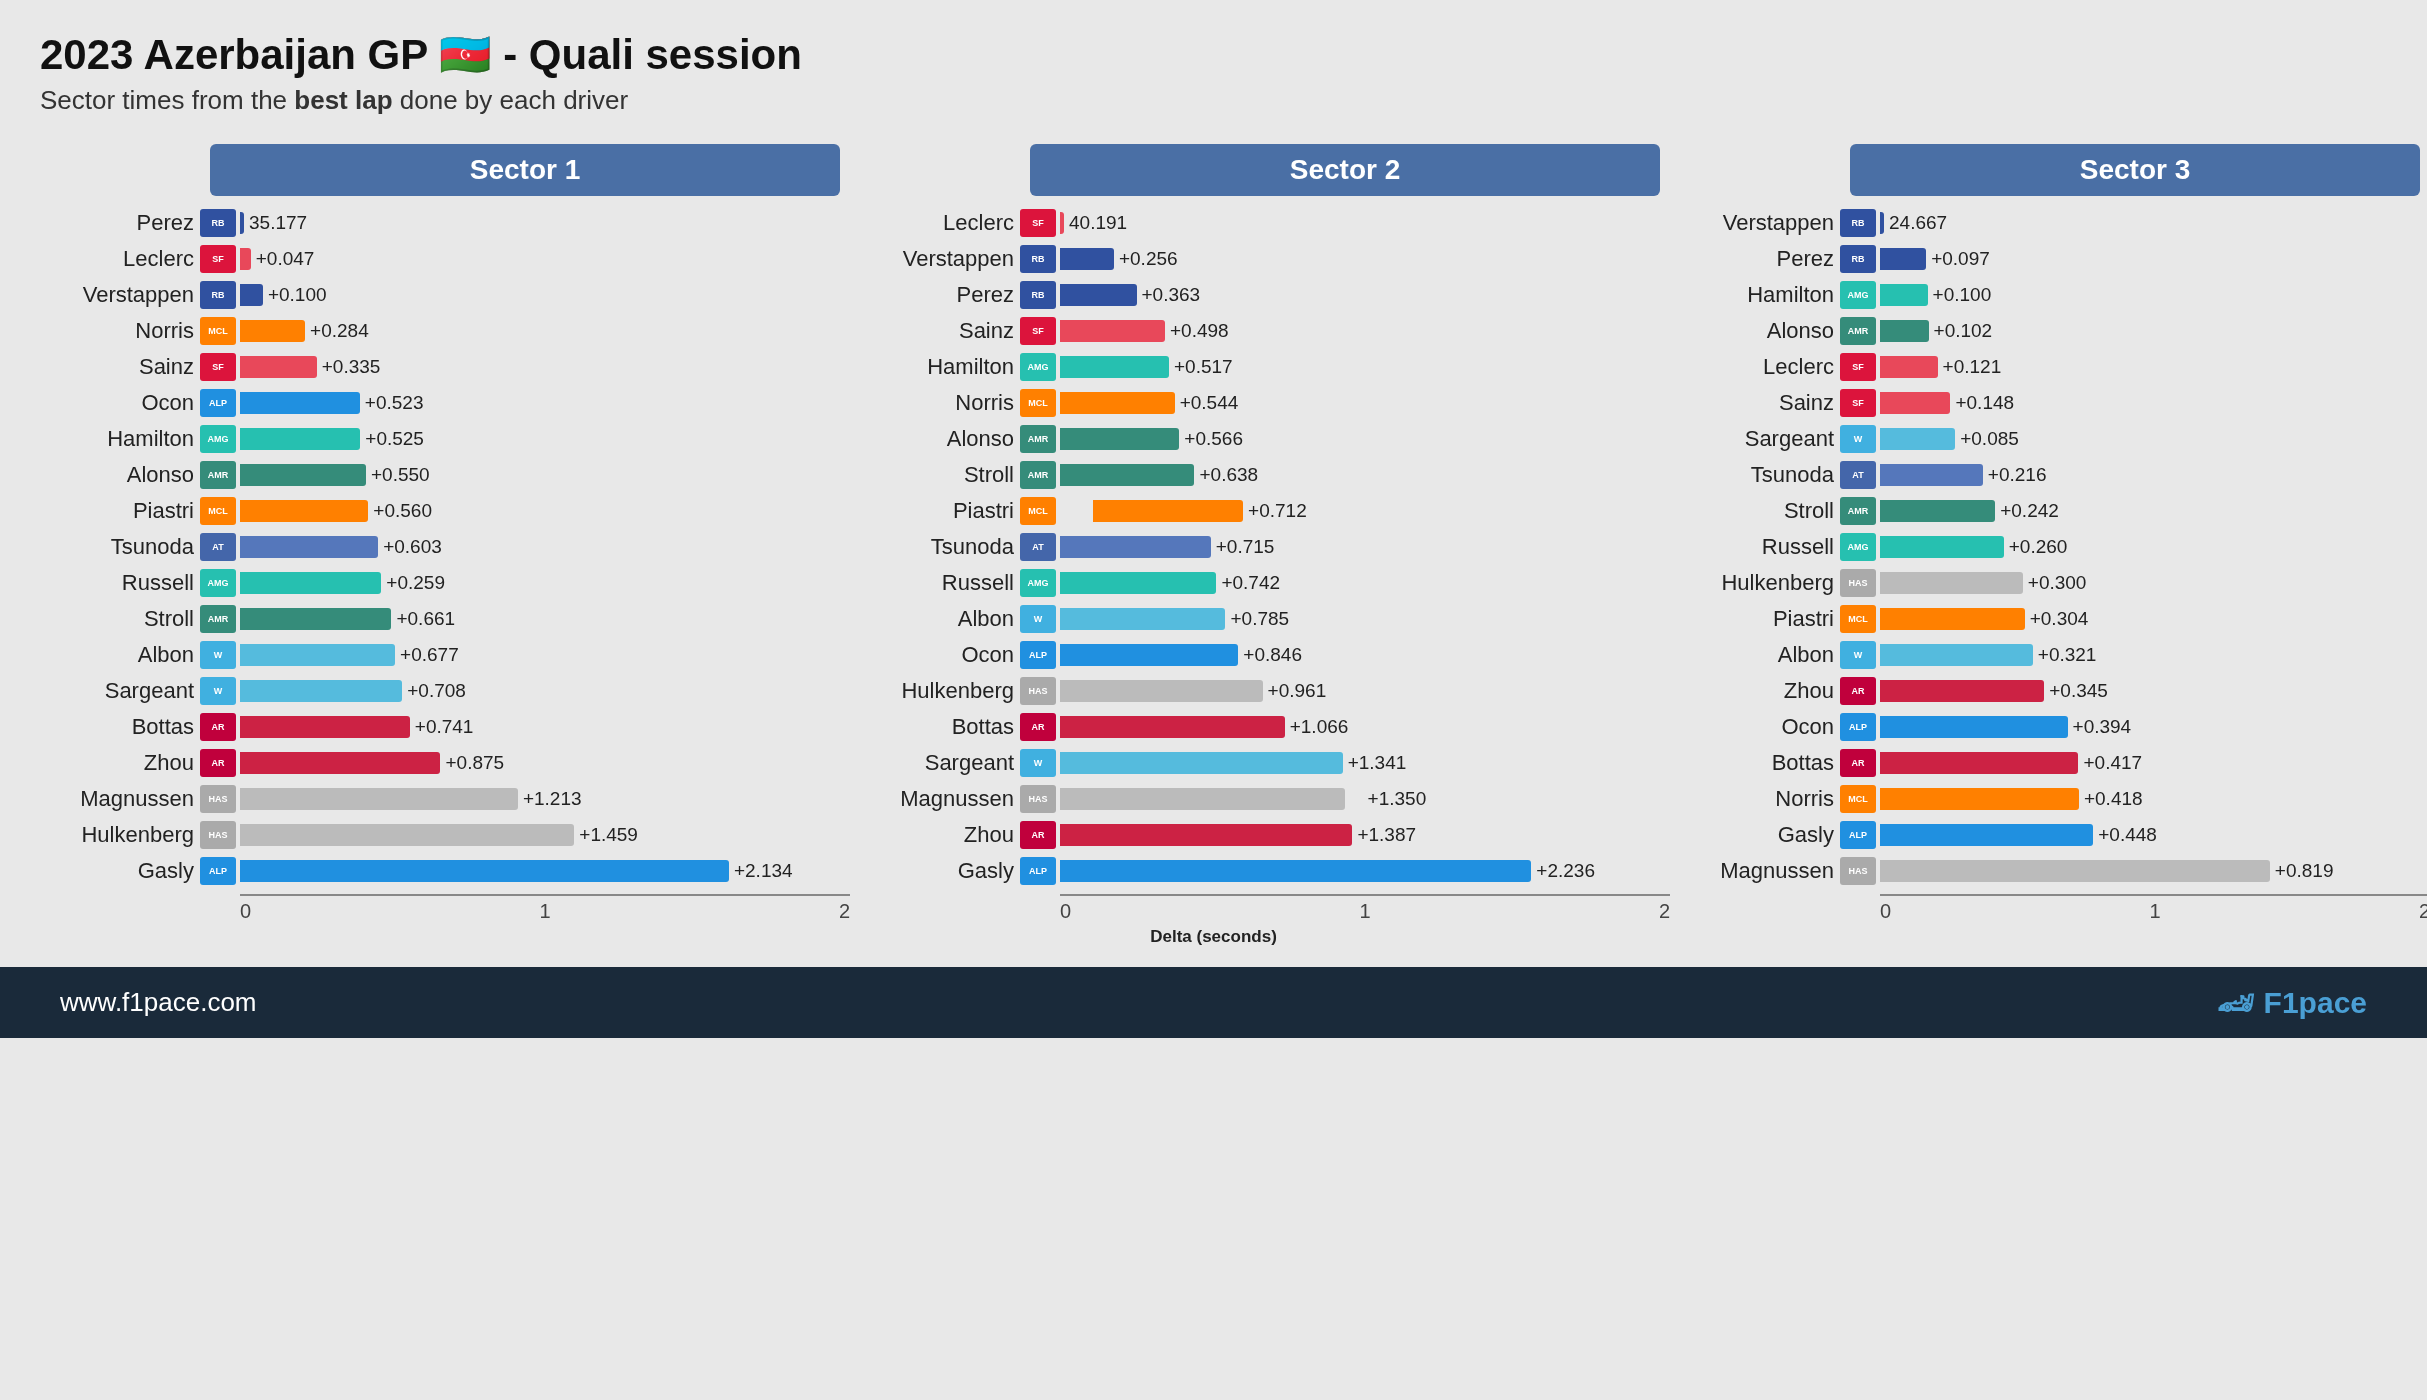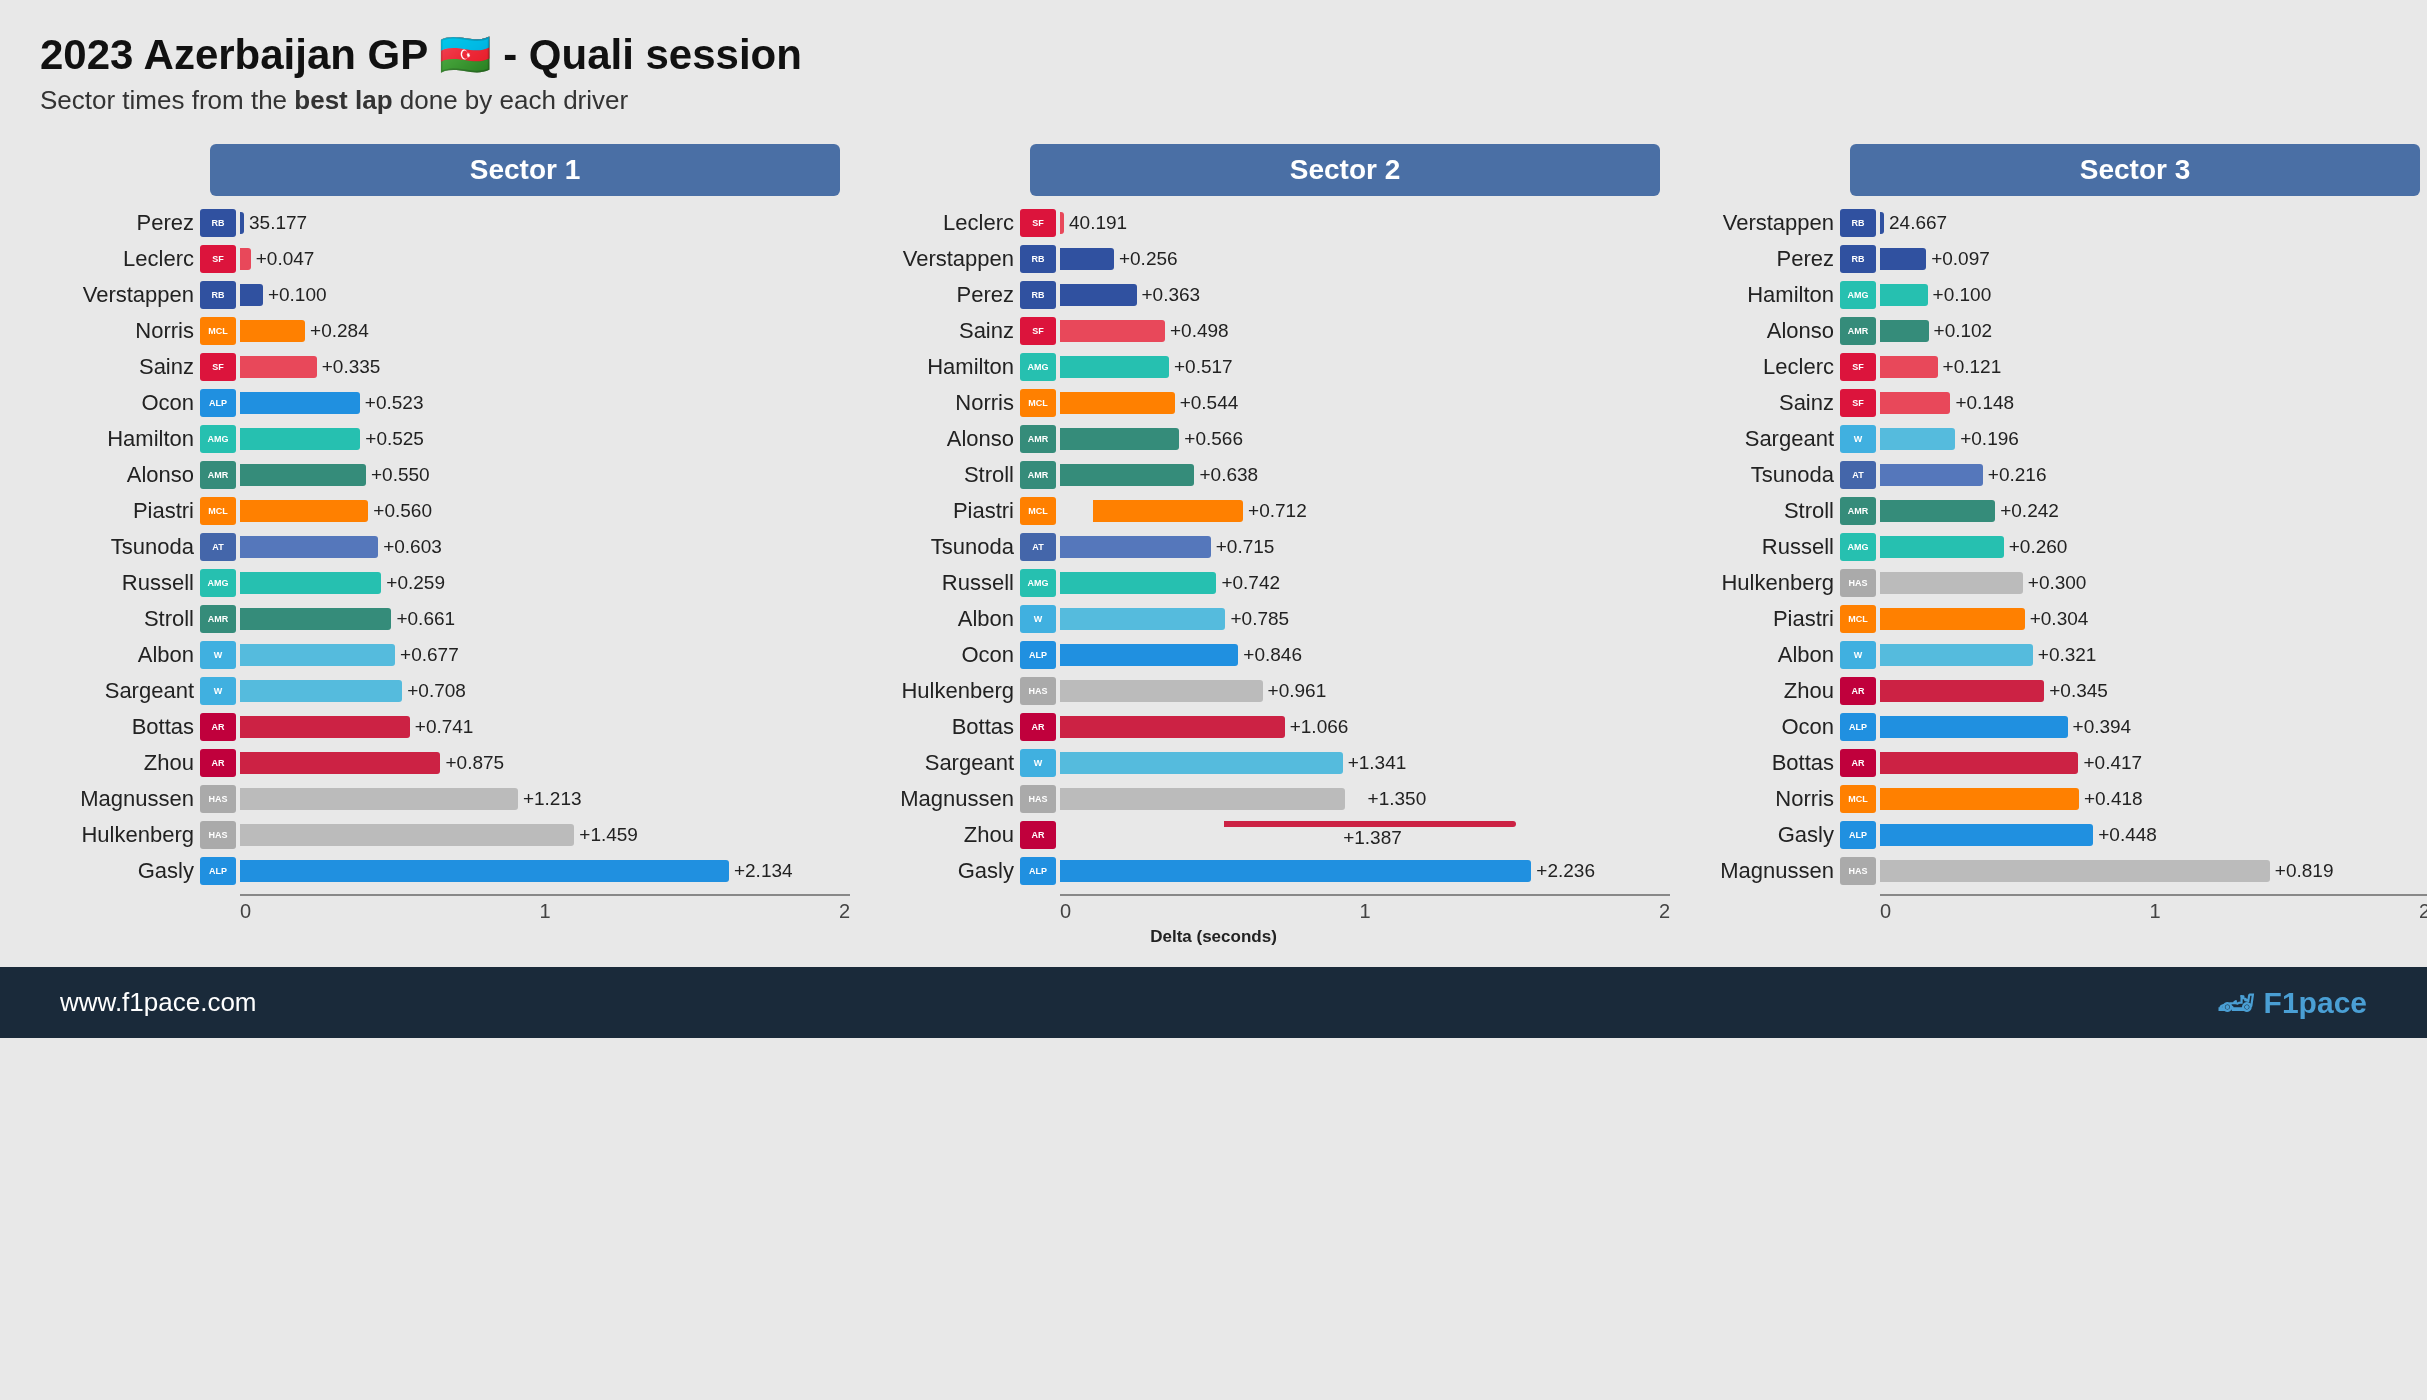--- a/index.html
+++ b/index.html
@@ -595,21 +595,21 @@
               <div class="bar-label">+1.350</div>
             </div>
           </div>
           <div class="driver-row">
             <div class="driver-label">Zhou</div>
             <div class="driver-icon">
               <div style="background:#c0003c;width:36px;height:28px;border-radius:3px;display:flex;align-items:center;justify-content:center;">
     <span style="font-size:9px;color:white;font-weight:bold;text-align:center;">AR</span>
   </div>
             </div>
-            <div class="bar-container" style="width: 620px; flex-direction: column;">
+            <div class="bar-container" style="width: 620px;">
               <div class="bar" style="width: 292.38px; background: rgb(204, 34, 68);"></div>
               <div class="bar-label">+1.387</div>
             </div>
           </div>
           <div class="driver-row">
             <div class="driver-label">Gasly</div>
             <div class="driver-icon">
               <div style="background:#2090e0;width:36px;height:28px;border-radius:3px;display:flex;align-items:center;justify-content:center;">
     <span style="font-size:9px;color:white;font-weight:bold;text-align:center;">ALP</span>
   </div>
@@ -705,21 +705,21 @@
           </div>
           <div class="driver-row">
             <div class="driver-label">Sargeant</div>
             <div class="driver-icon">
               <div style="background:#40b0e0;width:36px;height:28px;border-radius:3px;display:flex;align-items:center;justify-content:center;">
     <span style="font-size:9px;color:white;font-weight:bold;text-align:center;">W</span>
   </div>
             </div>
             <div class="bar-container" style="width: 560px;">
               <div class="bar" style="width: 75.208px; background: rgb(85, 187, 221);"></div>
-              <div class="bar-label">+0.196</div>
+              <div class="bar-label">+0.085</div>
             </div>
           </div>
           <div class="driver-row">
             <div class="driver-label">Tsunoda</div>
             <div class="driver-icon">
               <div style="background:#4466aa;width:36px;height:28px;border-radius:3px;display:flex;align-items:center;justify-content:center;">
     <span style="font-size:9px;color:white;font-weight:bold;text-align:center;">AT</span>
   </div>
             </div>
             <div class="bar-container" style="width: 560px;">

